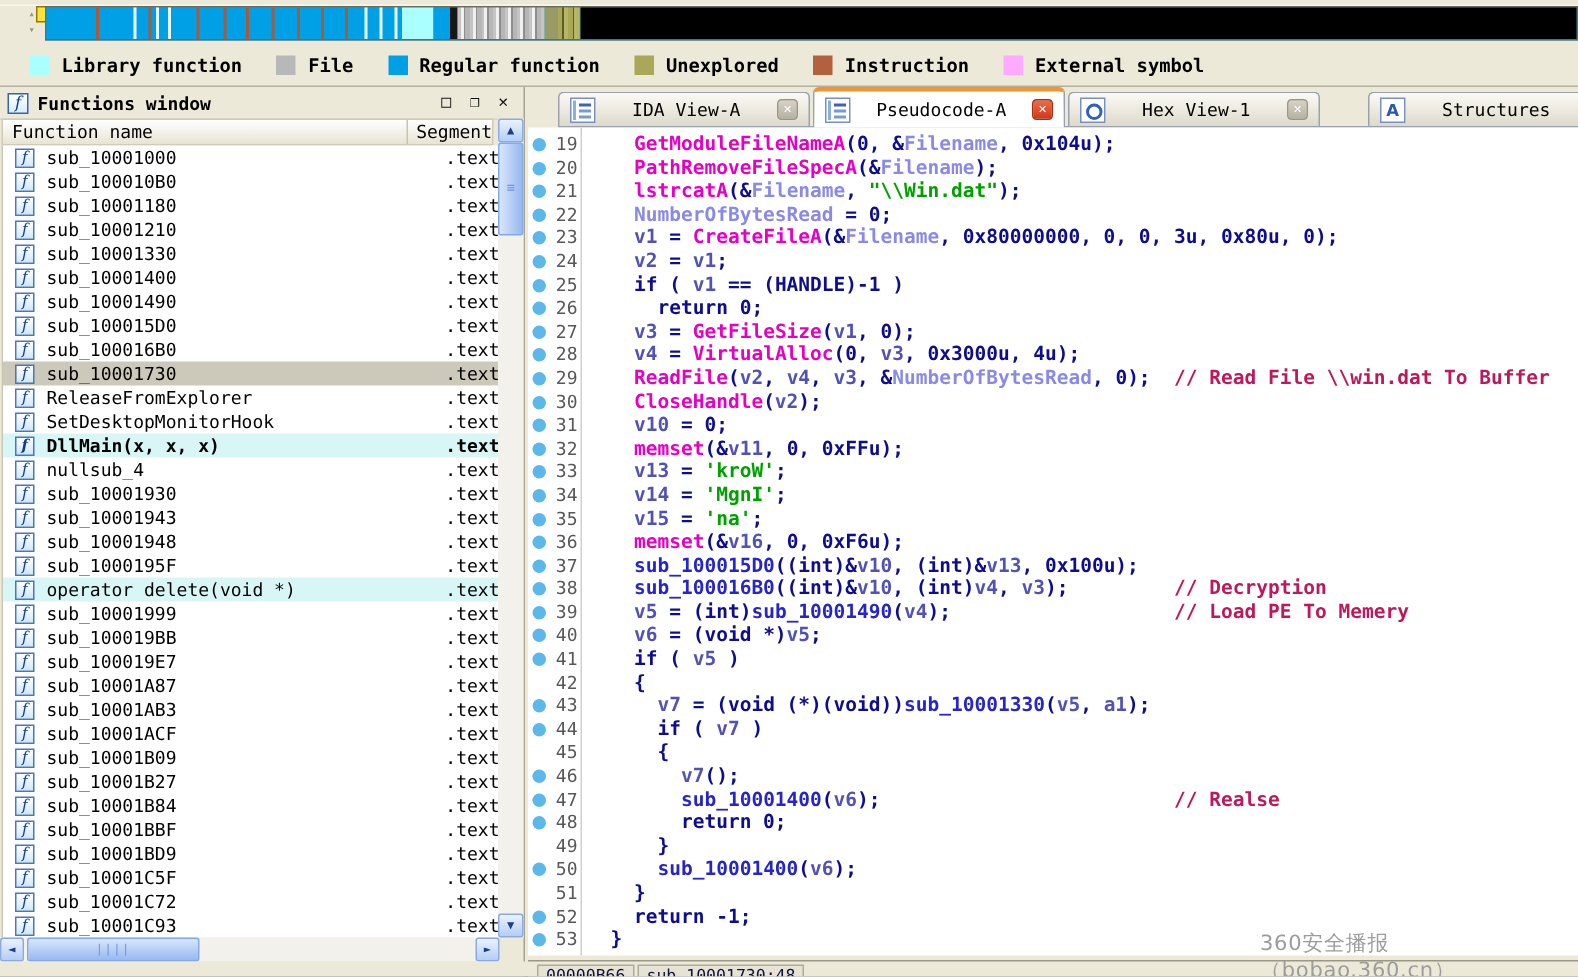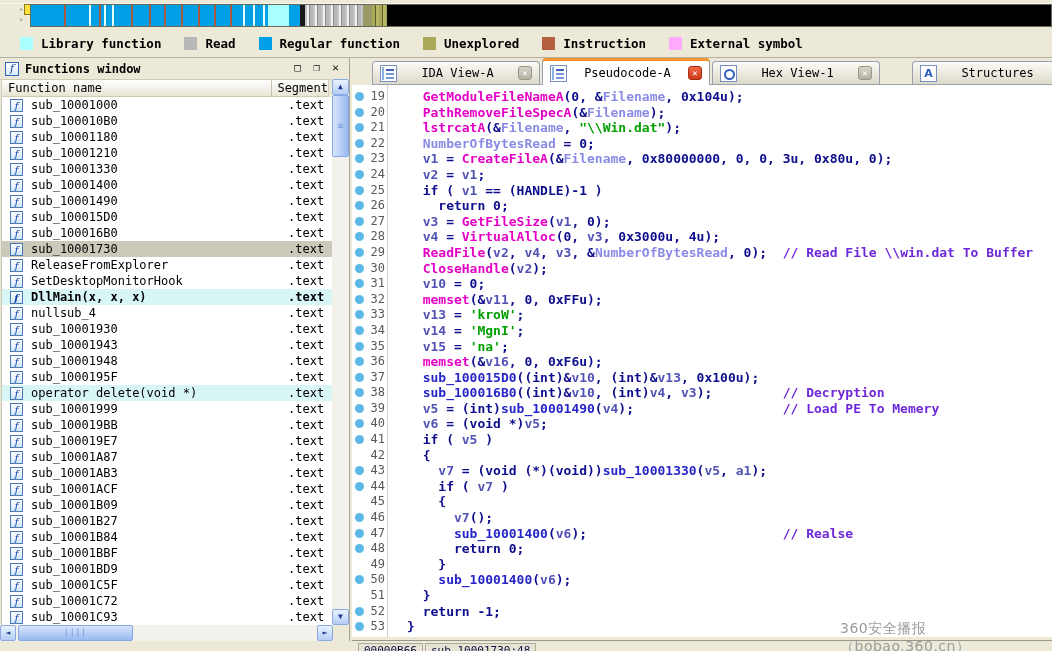--- a/index.html
+++ b/index.html
@@ -32,21 +32,21 @@
   .fnwin-cols{position:absolute;left:1px;top:21px;width:328px;height:18px;display:flex;font-size:12px;
               background:linear-gradient(#ffffff,#e8e4d4);border:1px solid #cfcbb8;box-sizing:border-box;}
   .col-name{width:286px;padding-left:6px;border-right:1px solid #c8c4b0;line-height:16px;}
   .col-seg{flex:1;padding-left:5px;line-height:16px;}
   .fnwin-list{position:absolute;left:1px;top:39px;width:332px;height:528px;background:#fff;overflow:hidden;border-left:1px solid #c8c4b4;box-sizing:border-box;}
   .fnrow{height:16px;display:flex;align-items:center;font-size:12px;white-space:pre;}
   .fnrow .ficon{width:13px;height:13px;margin:0 8px 0 8px;flex:none;background:linear-gradient(#ffffff,#cfe6f8);
                 border:1px solid #4878b8;color:#0a3c9c;font-family:"DejaVu Serif",serif;font-style:italic;
                 font-size:10px;line-height:11px;text-align:center;box-sizing:border-box;}
   .fnrow .fname{width:257px;overflow:hidden;}
-  .fnrow .fseg{flex:1;}
+  .fnrow .fseg{flex:1;text-align:right;}
   .fnrow.selected{background:#cdc9ba;}
   .fnrow.lib{background:#d9f6f6;}
   .fnrow.libbold{background:#d9f6f6;font-weight:700;}
 
   
   .vscroll{position:absolute;right:0;top:21px;width:17px;height:546px;background:#f2f1ec;}
   .hscroll{position:absolute;left:0;top:567px;width:333px;height:16px;background:#f2f1ec;display:flex;align-items:center;}
   .sb-btn{width:17px;height:16px;background:linear-gradient(#eaf2fe,#b4cef6);border:1px solid #8caae0;border-radius:2px;
           color:#1c3c8c;font-size:8px;line-height:14px;text-align:center;box-sizing:border-box;flex:none;}
   .hscroll .sb-btn{width:16px;}
@@ -82,21 +82,21 @@
 
   
   .codearea{position:absolute;left:0;top:27px;width:700px;height:552px;background:#fff;overflow:hidden;}
   .gutterline{position:absolute;left:35px;top:0;width:1px;height:552px;background:#d0d0d0;}
   .codelines{position:absolute;left:0;top:4px;width:704px;}
   .codeline{position:relative;height:15.6px;line-height:15.6px;font-size:13px;font-weight:700;white-space:pre;}
   .bullet{position:absolute;left:3px;top:3px;width:9px;height:9px;border-radius:50%;background:#5cb8e8;}
   .lnum{position:absolute;left:0;top:0;width:33px;text-align:right;color:#585858;font-size:12px;font-weight:400;}
   .codetext{position:absolute;left:55px;top:0;}
   .tk-kw{color:#0d0d8e;} .tk-fn{color:#2525c8;} .tk-imp{color:#e400c4;}
-  .tk-loc{color:#5252b6;} .tk-glob{color:#8a8ae6;} .tk-str{color:#00a000;} .tk-com{color:#6d28d9;}
+  .tk-loc{color:#5252b6;} .tk-glob{color:#8a8ae6;} .tk-str{color:#00a000;} .tk-com{color:#be185d;}
 
   
   .rstatus{position:absolute;left:0;top:582px;width:700px;height:20px;background:#ece9d8;border-top:1px solid #9a968a;
            display:flex;gap:2px;padding:2px 0 0 6px;box-sizing:border-box;}
   .rstatus .cell{font-size:11px;line-height:13px;padding:0 5px;background:#e6e3d4;border:1px solid #b0ac9c;color:#101040;}
 
   .watermark{position:absolute;left:840px;top:620px;width:205px;font-size:14px;color:#9c9c9c;
              font-family:"DejaVu Sans",sans-serif;letter-spacing:0.5px;}
 </style>
 </head>
@@ -134,21 +134,21 @@
       <div class="tick" style="left: 232px; background: rgb(232, 255, 255);"></div>
     </div>
 
   <div class="legend">
       <span class="legend-item">
         <span class="legend-swatch" style="background: rgb(170, 255, 255);"></span>
         <span class="legend-label">Library function</span>
       </span>
       <span class="legend-item">
         <span class="legend-swatch" style="background: rgb(184, 184, 184);"></span>
-        <span class="legend-label">Read</span>
+        <span class="legend-label">File</span>
       </span>
       <span class="legend-item">
         <span class="legend-swatch" style="background: rgb(0, 160, 230);"></span>
         <span class="legend-label">Regular function</span>
       </span>
       <span class="legend-item">
         <span class="legend-swatch" style="background: rgb(168, 168, 88);"></span>
         <span class="legend-label">Unexplored</span>
       </span>
       <span class="legend-item">

